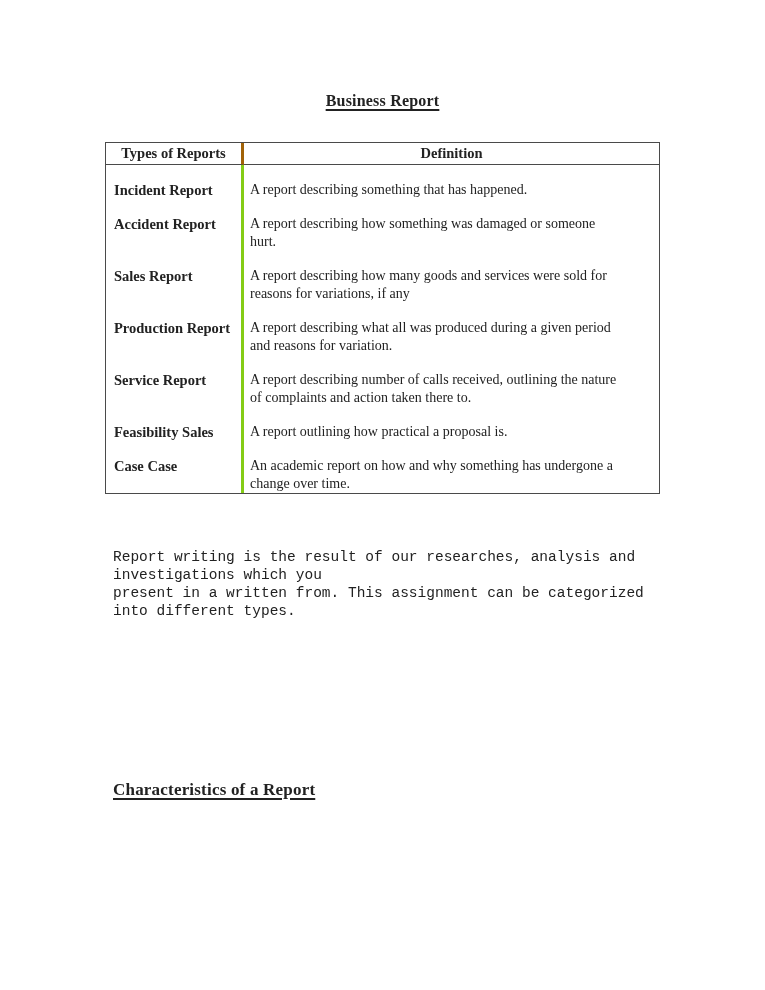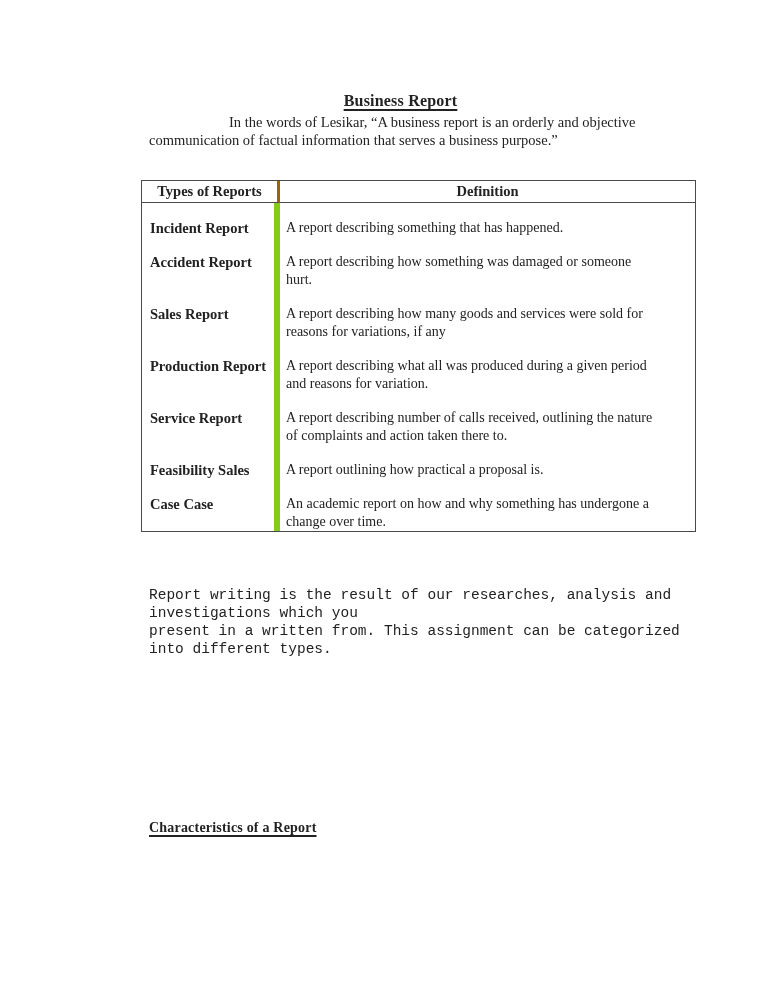--- a/index.html
+++ b/index.html
@@ -7,21 +7,20 @@
     width: 765px; height: 990px;
     background: #ffffff;
     font-family: "Liberation Serif", "DejaVu Serif", serif;
     color: #222222;
     overflow: hidden;
   }
   .page {
     position: relative;
     width: 765px; height: 816px;
     padding-top: 91px;
-    padding-left: 36px;
   }
   .doc-title {
     text-align: center;
     font-size: 16px;
     font-weight: bold;
     line-height: 20px;
     text-decoration: underline;
     text-decoration-thickness: 2px;
     text-underline-offset: 3px;
     letter-spacing: 0.2px;
@@ -63,52 +62,50 @@
     padding: 1px 2px 2px 2px;
     border-bottom: 1px solid #4a4a4a;
   }
   .th-left { border-right: 3px solid #a16207; }
   .cell {
     font-size: 14px;
     line-height: 18px;
     padding-top: 16px;
   }
   .cell-type {
-    border-right: 6px solid #84cc16;
+    border-right: 3px solid #84cc16;
     padding-left: 8px;
     padding-right: 2px;
     font-size: 14.5px;
     font-weight: bold;
   }
   .cell-desc {
     padding-left: 6px;
     padding-right: 4px;
     white-space: pre-line;
   }
   .body-paragraph {
     margin-left: 113px;
     margin-top: 54px;
     width: 540px;
     font-size: 14.5px;
     line-height: 18px;
     white-space: pre-line;
     font-family: Liberation Mono, monospace;
   }
-  .characteristics-heading { margin-top: 159px; font-size: 14px; }
+  .characteristics-heading { margin-top: 159px; font-size: 17px; }
 </style>
 </head>
 <body>
 
 <div class="page">
 
   <h1 class="doc-title">Business Report</h1>
 
 
-  <p class="definition-paragraph">In the words of Lesikar, “A business report is an orderly and objective
-communication of factual information that serves a business purpose.”</p>
 
   <div class="rtable">
     <div class="th th-left">Types of Reports</div>
     <div class="th">Definition</div>
 
     <div class="cell cell-type row-first">Incident Report</div>
     <div class="cell cell-desc row-first">A report describing something that has happened.</div>
 
     <div class="cell cell-type">Accident Report</div>
     <div class="cell cell-desc">A report describing how something was damaged or someone

